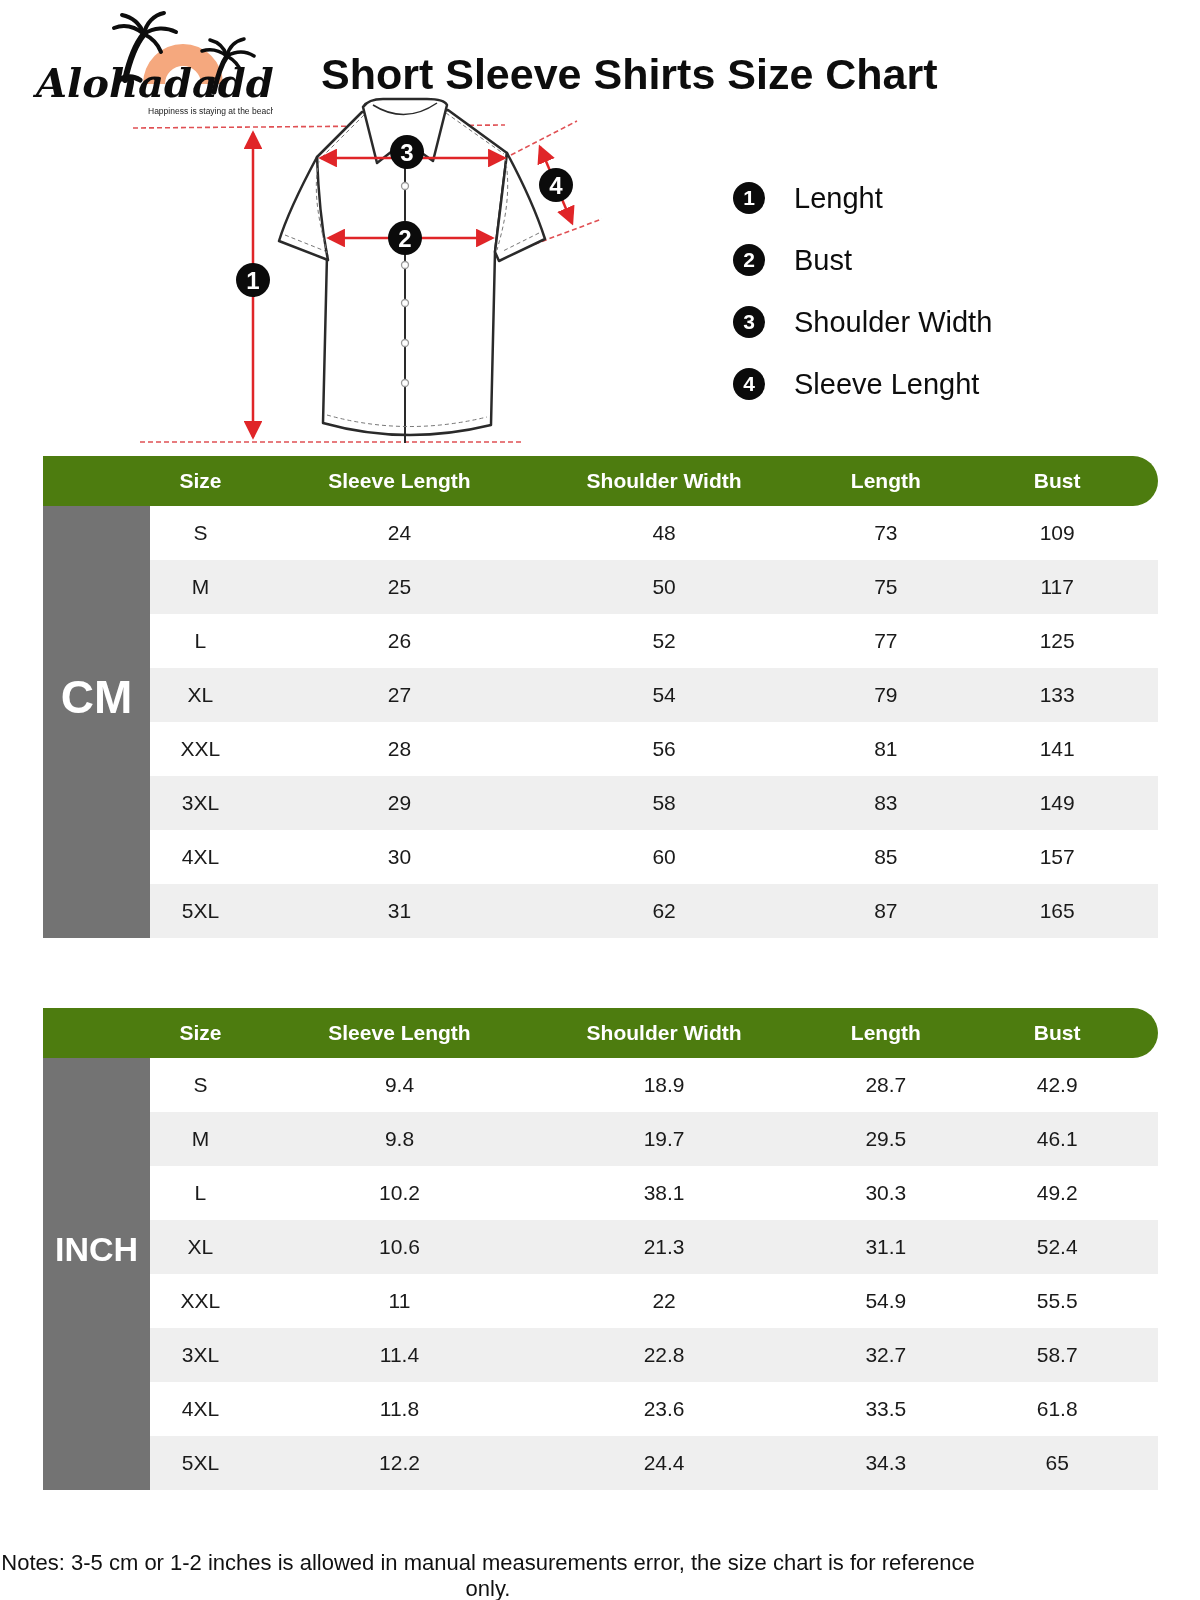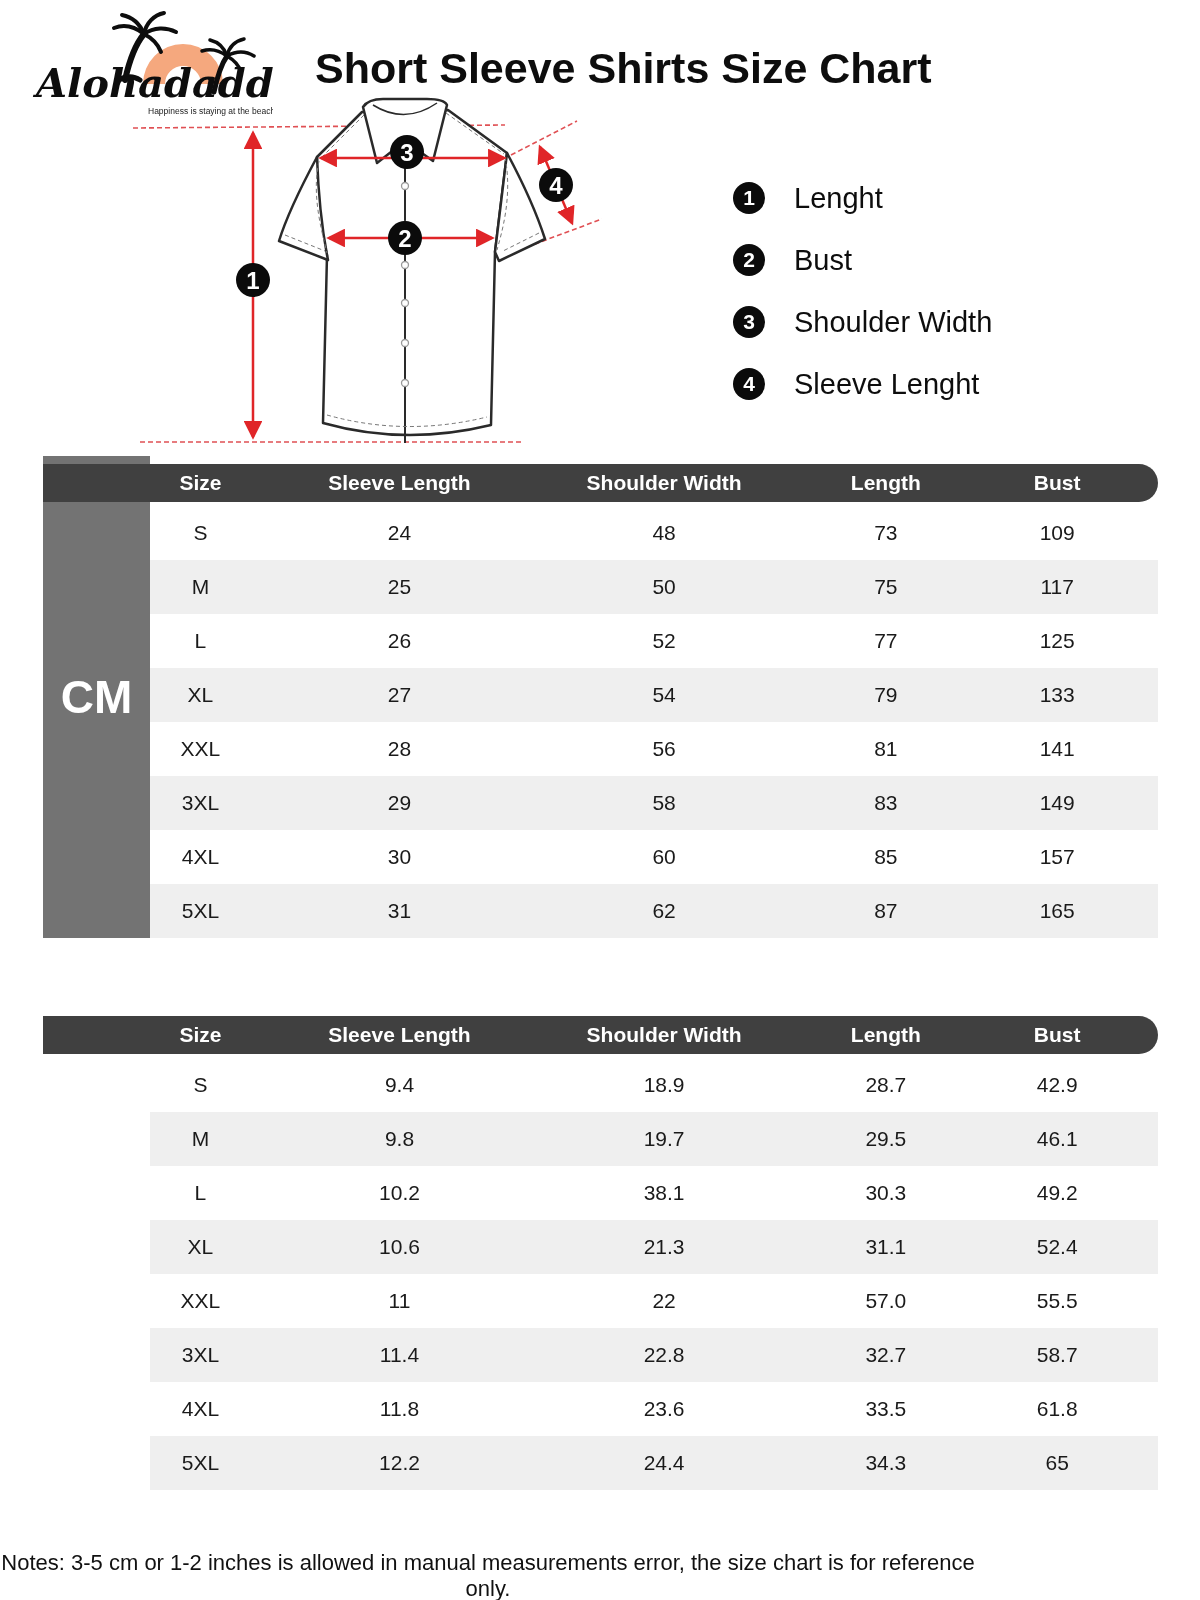--- a/index.html
+++ b/index.html
@@ -3,21 +3,21 @@
 <meta charset="utf-8">
 <style>
   html,body{margin:0;padding:0;}
   body{
     width:1200px;height:1600px;position:relative;background:#fff;
     font-family:"Liberation Sans", sans-serif;color:#111;overflow:hidden;
   }
   
   .logo{position:absolute;left:28px;top:2px;width:245px;height:118px;}
   .page-title{
-    position:absolute;left:305px;top:34px;margin:10px;
+    position:absolute;left:305px;top:34px;margin:16px;
     font-size:43px;font-weight:bold;color:#0d0d0d;letter-spacing:0px;
   }
   
   .shirt-wrap{position:absolute;left:115px;top:85px;width:510px;height:370px;}
   .legend{position:absolute;left:733px;top:178px;width:420px;}
   .legend-item{display:flex;align-items:center;height:40px;margin-bottom:22px;}
   .badge{
     width:32px;height:32px;border-radius:50%;background:#0b0b0b;color:#fff;
     display:inline-flex;align-items:center;justify-content:center;
     font-size:21px;font-weight:bold;flex:0 0 32px;
@@ -25,21 +25,21 @@
   .legend-text{font-size:29px;color:#0d0d0d;margin-left:29px;}
   
   .unit-table{position:absolute;left:43px;width:1115px;height:482px;}
   .side-label{
     position:absolute;left:0;top:0;height:100%;width:107px;background:#737373;
     display:flex;align-items:center;justify-content:center;
   }
   .side-label span{color:#fff;font-weight:bold;font-size:46px;}
   .unit-table[data-table-idx="1"] .side-label span{font-size:34px;}
   .t-header{
-    position:absolute;left:0;top:8px;width:100%;height:38px;background:#404040;
+    position:absolute;left:0;top:0;width:100%;height:50px;background:#4d7c0f;
     border-radius:0 26px 26px 0;
   }
   .t-header-inner{
     position:absolute;left:107px;right:0;top:0;height:100%;
     display:grid;grid-template-columns:10% 29.5% 23% 21% 13%;align-items:center;
   }
   .th{color:#fff;font-weight:bold;font-size:21px;text-align:center;}
   .t-body{position:absolute;left:107px;right:0;top:50px;}
   .t-row{
     display:grid;grid-template-columns:10% 29.5% 23% 21% 13%;
@@ -241,20 +241,23 @@
         <div class="th">Size</div>
         <div class="th">Sleeve Length</div>
         <div class="th">Shoulder Width</div>
         <div class="th">Length</div>
         <div class="th">Bust</div>
       </div>
   </div>
 </section>
 
 <section class="unit-table" style="top:1008px" data-table-idx="1">
+  <div class="side-label">
+      <span>INCH</span>
+    </div>
   <div class="t-body">
       <div class="t-row">
         <div class="td">S</div>
         <div class="td">9.4</div>
         <div class="td">18.9</div>
         <div class="td">28.7</div>
         <div class="td">42.9</div>
       </div>
       <div class="t-row">
         <div class="td">M</div>
@@ -274,21 +277,21 @@
         <div class="td">XL</div>
         <div class="td">10.6</div>
         <div class="td">21.3</div>
         <div class="td">31.1</div>
         <div class="td">52.4</div>
       </div>
       <div class="t-row">
         <div class="td">XXL</div>
         <div class="td">11</div>
         <div class="td">22</div>
-        <div class="td">57.0</div>
+        <div class="td">54.9</div>
         <div class="td">55.5</div>
       </div>
       <div class="t-row">
         <div class="td">3XL</div>
         <div class="td">11.4</div>
         <div class="td">22.8</div>
         <div class="td">32.7</div>
         <div class="td">58.7</div>
       </div>
       <div class="t-row">

